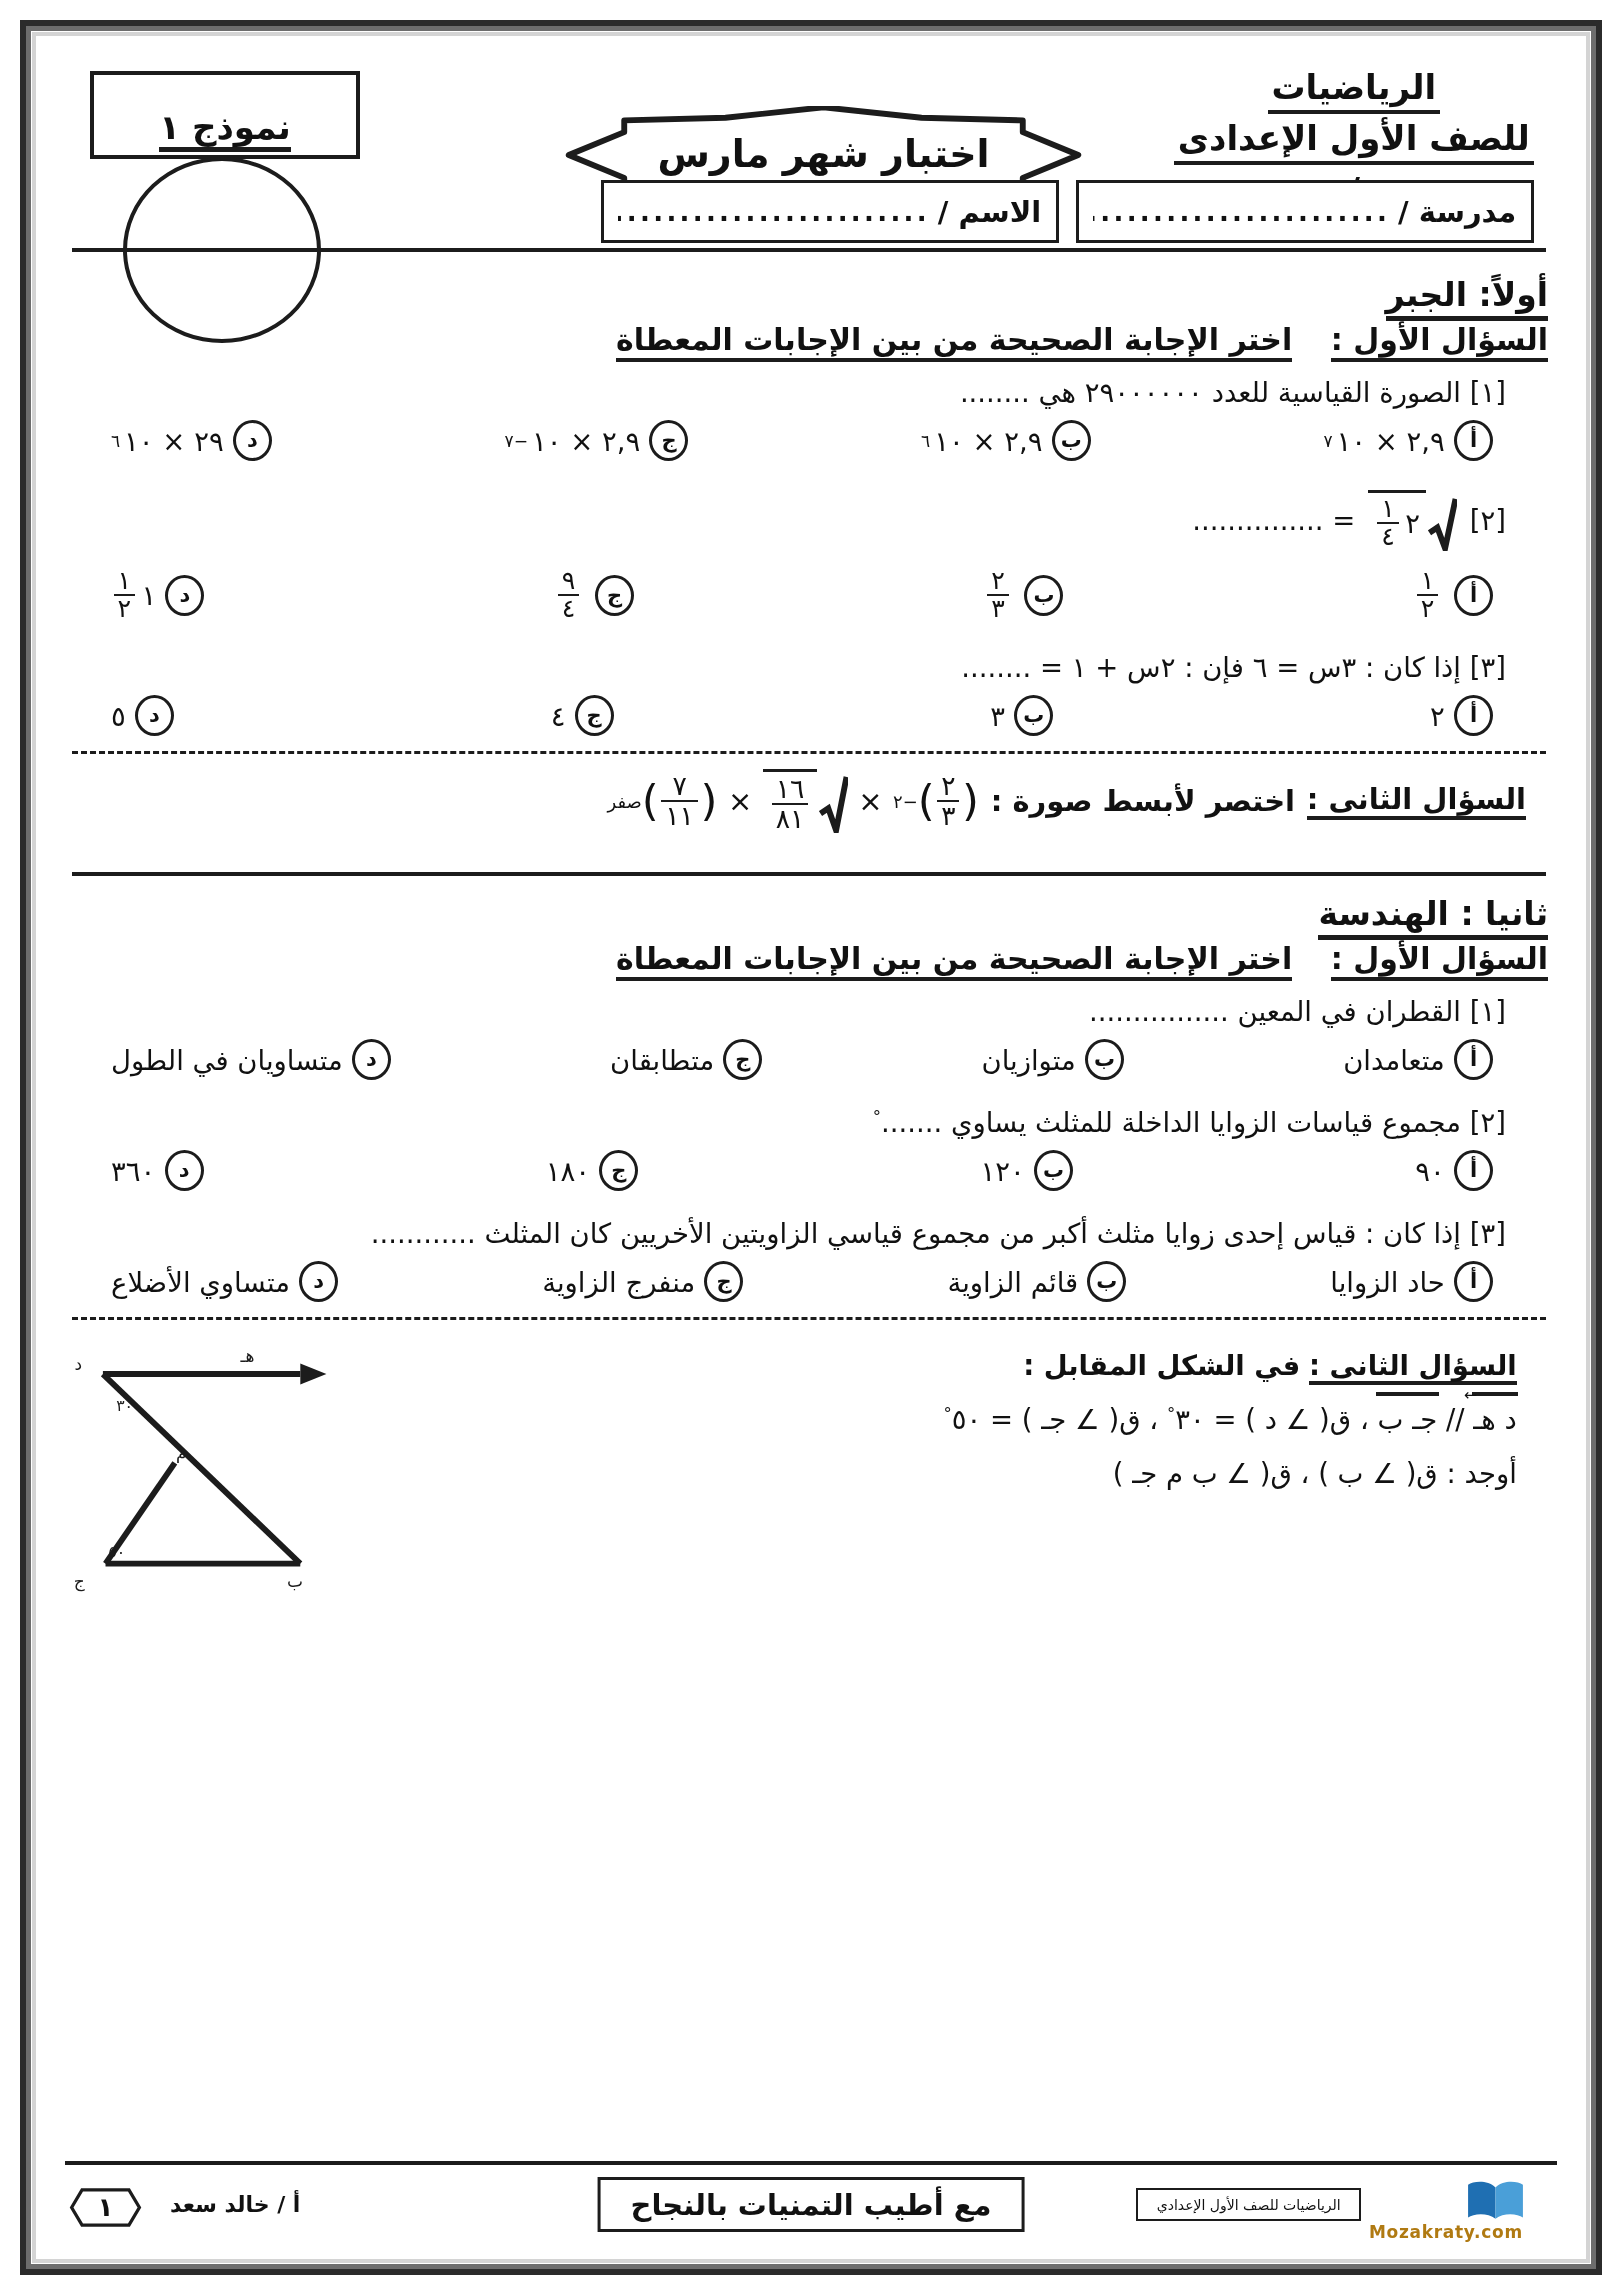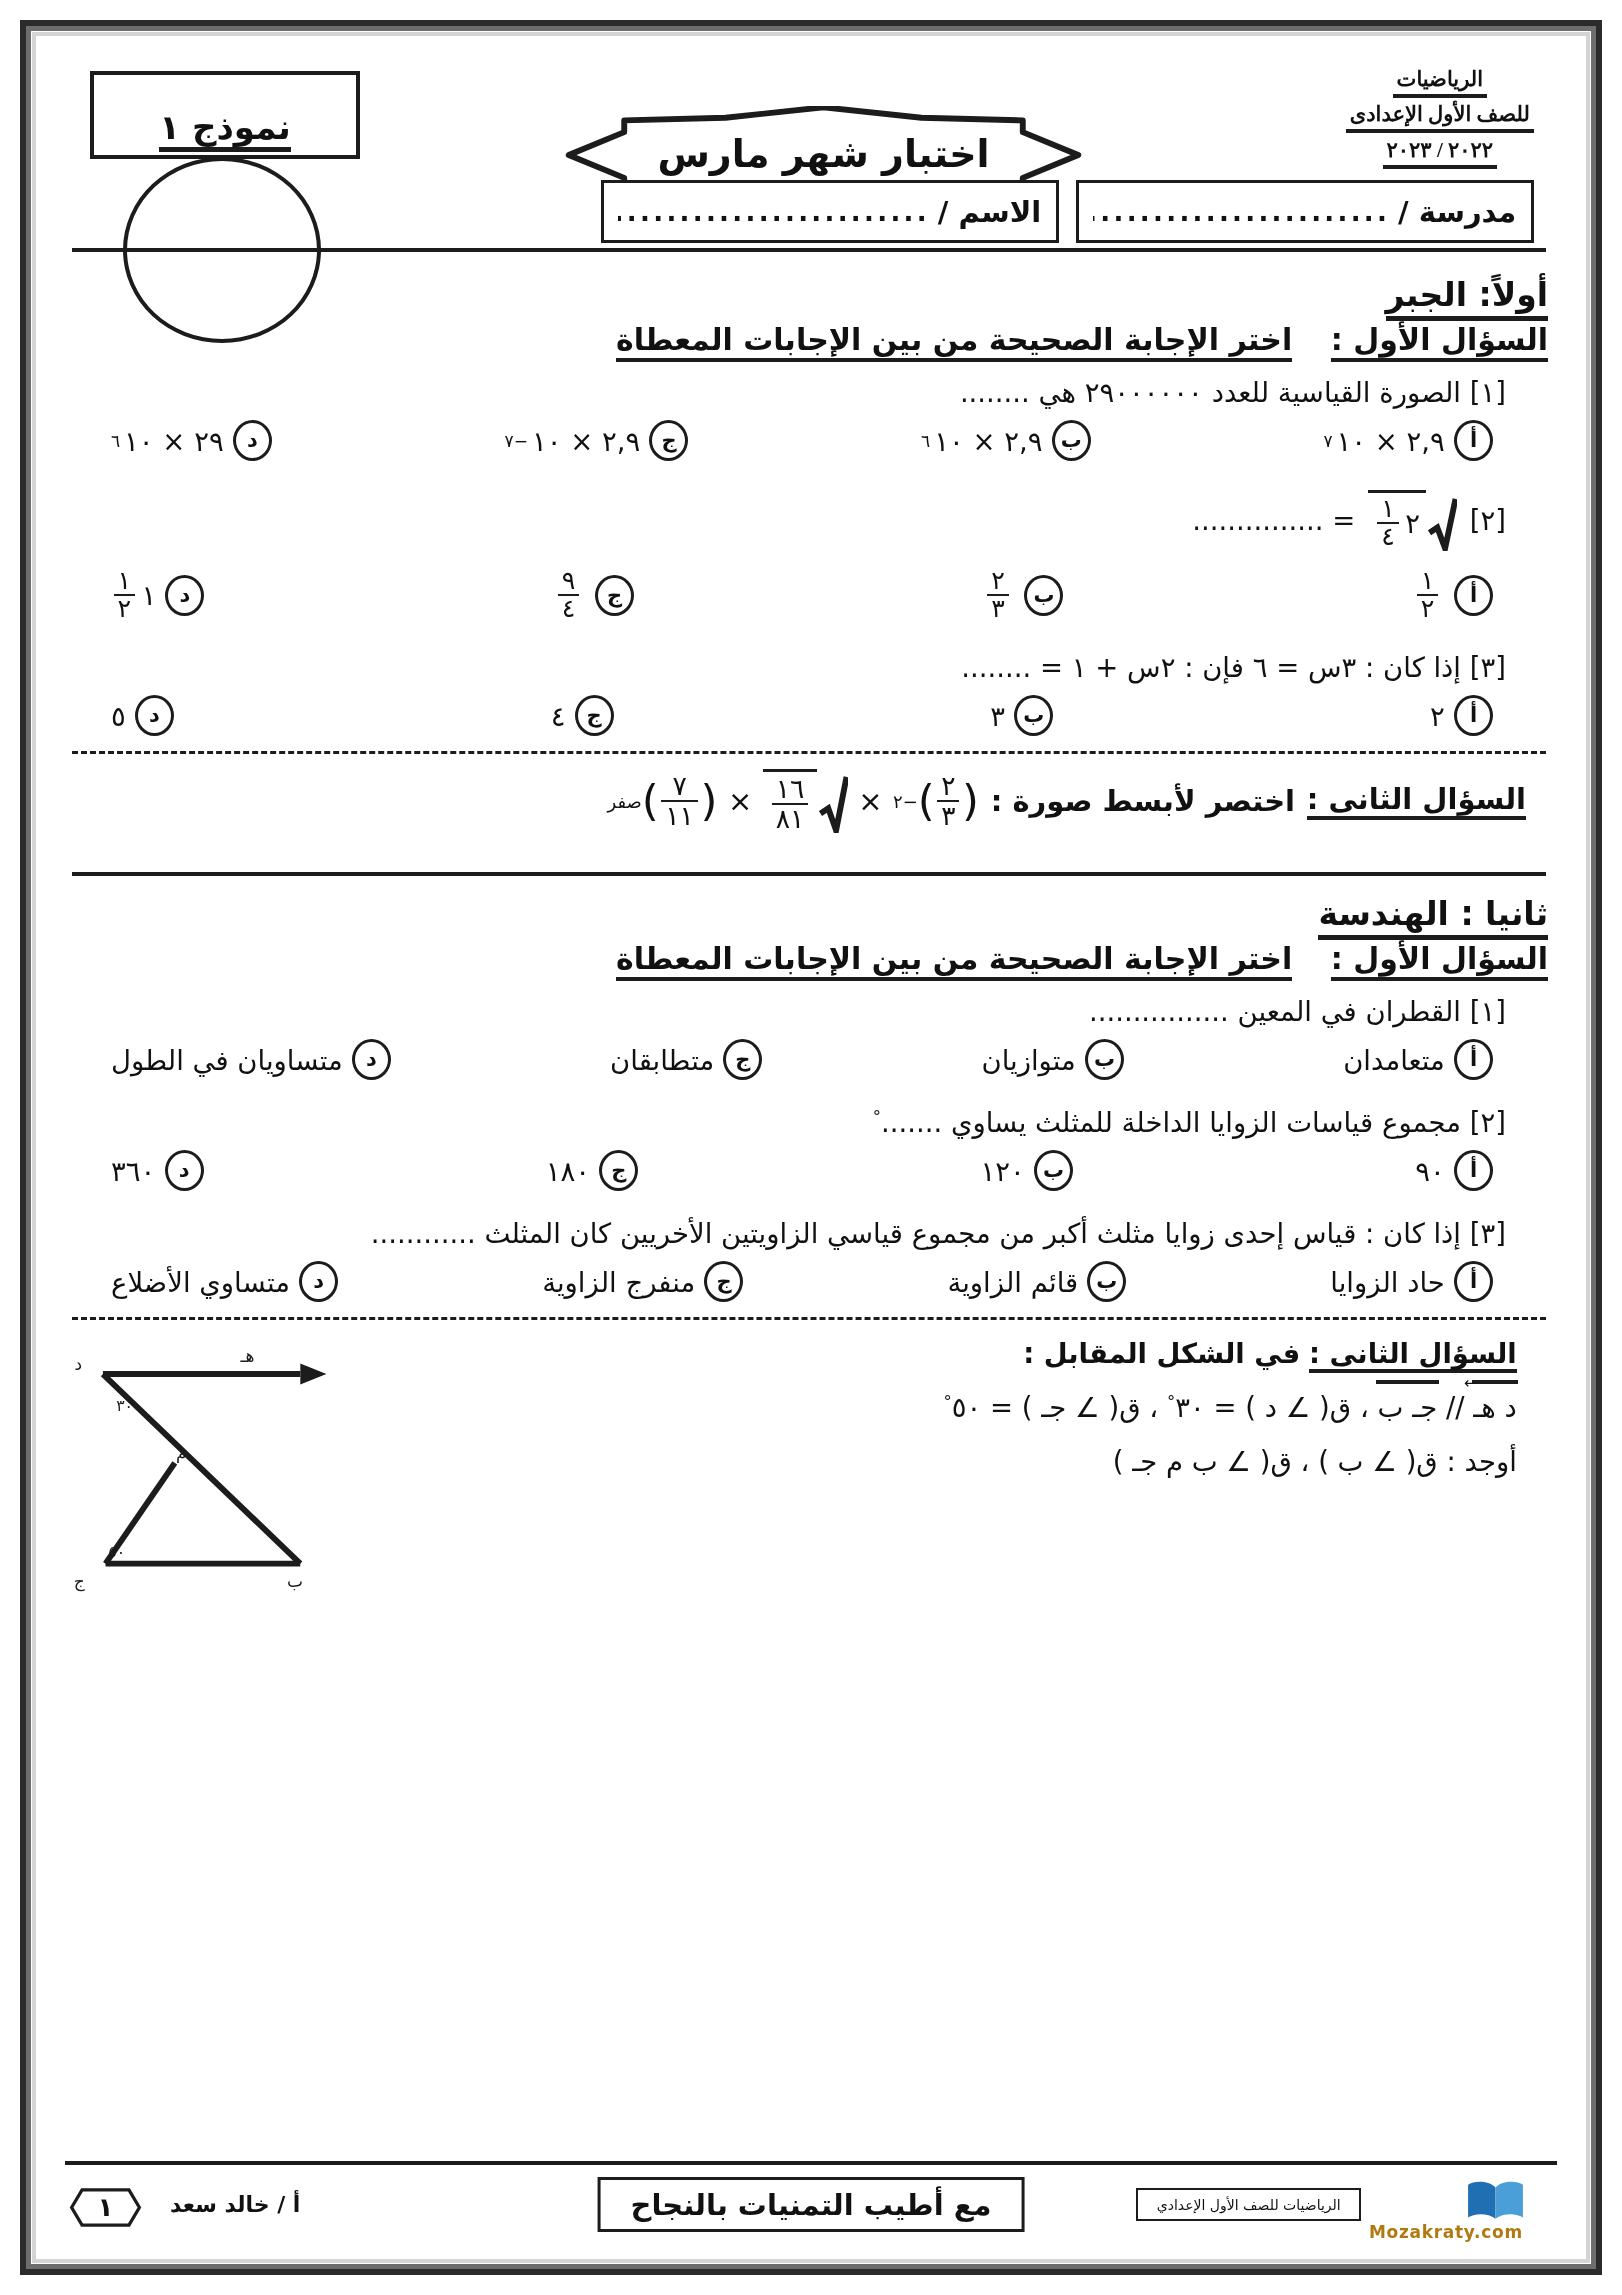--- a/index.html
+++ b/index.html
@@ -78,26 +78,25 @@
     display:flex;align-items:center;justify-content:center;
     font-size:38px;font-weight:bold;letter-spacing:0;
     padding-bottom:2.6px;
   }
   .hdr-right{
     position:absolute;right:18.3px;top:14.4px;
     text-align:center;
     line-height:1.22;
   }
   .hdr-right div{
-    font-size:21px;font-weight:bold;
+    font-size:34px;font-weight:bold;
     border-bottom:4.6px solid #1c1c1c;
     display:inline-block;
     margin-bottom:4.6px;
     padding:0 3.9px 1.3px 3.9px;
-    font-family:Liberation Serif, serif;
   }
   .fields{
     position:absolute;right:18.3px;top:128px;
     display:flex;gap:17px;
   }
   .field{
     border:3.9px solid #1c1c1c;
     width:458px;height:63px;
     display:flex;align-items:center;
     padding:0 14.4px;
@@ -579,21 +578,21 @@
       <div class="opt">
         <span class="mark">د</span>
         <span>متساوي الأضلاع</span>
       </div>
     </div>
 
     <div class="dashed"></div>
 
     <div class="lastwrap">
       <div class="lasttext">
-        <div class="l" style="margin-top:3px;">
+        <div class="l" style="margin-top:15px;">
           <span class="u" style="border-bottom:4.6px solid #1c1c1c;font-weight:bold;">السؤال الثانى :</span>
           <span style="font-weight:bold;">في الشكل المقابل :</span>
         </div>
         <div class="l" style="margin-top:22px;">
           <span class="ray-ov">
             <span class="bar"></span>
             <span class="arw">←</span>
             <span>د هـ</span>
           </span>
           <span>//</span>

